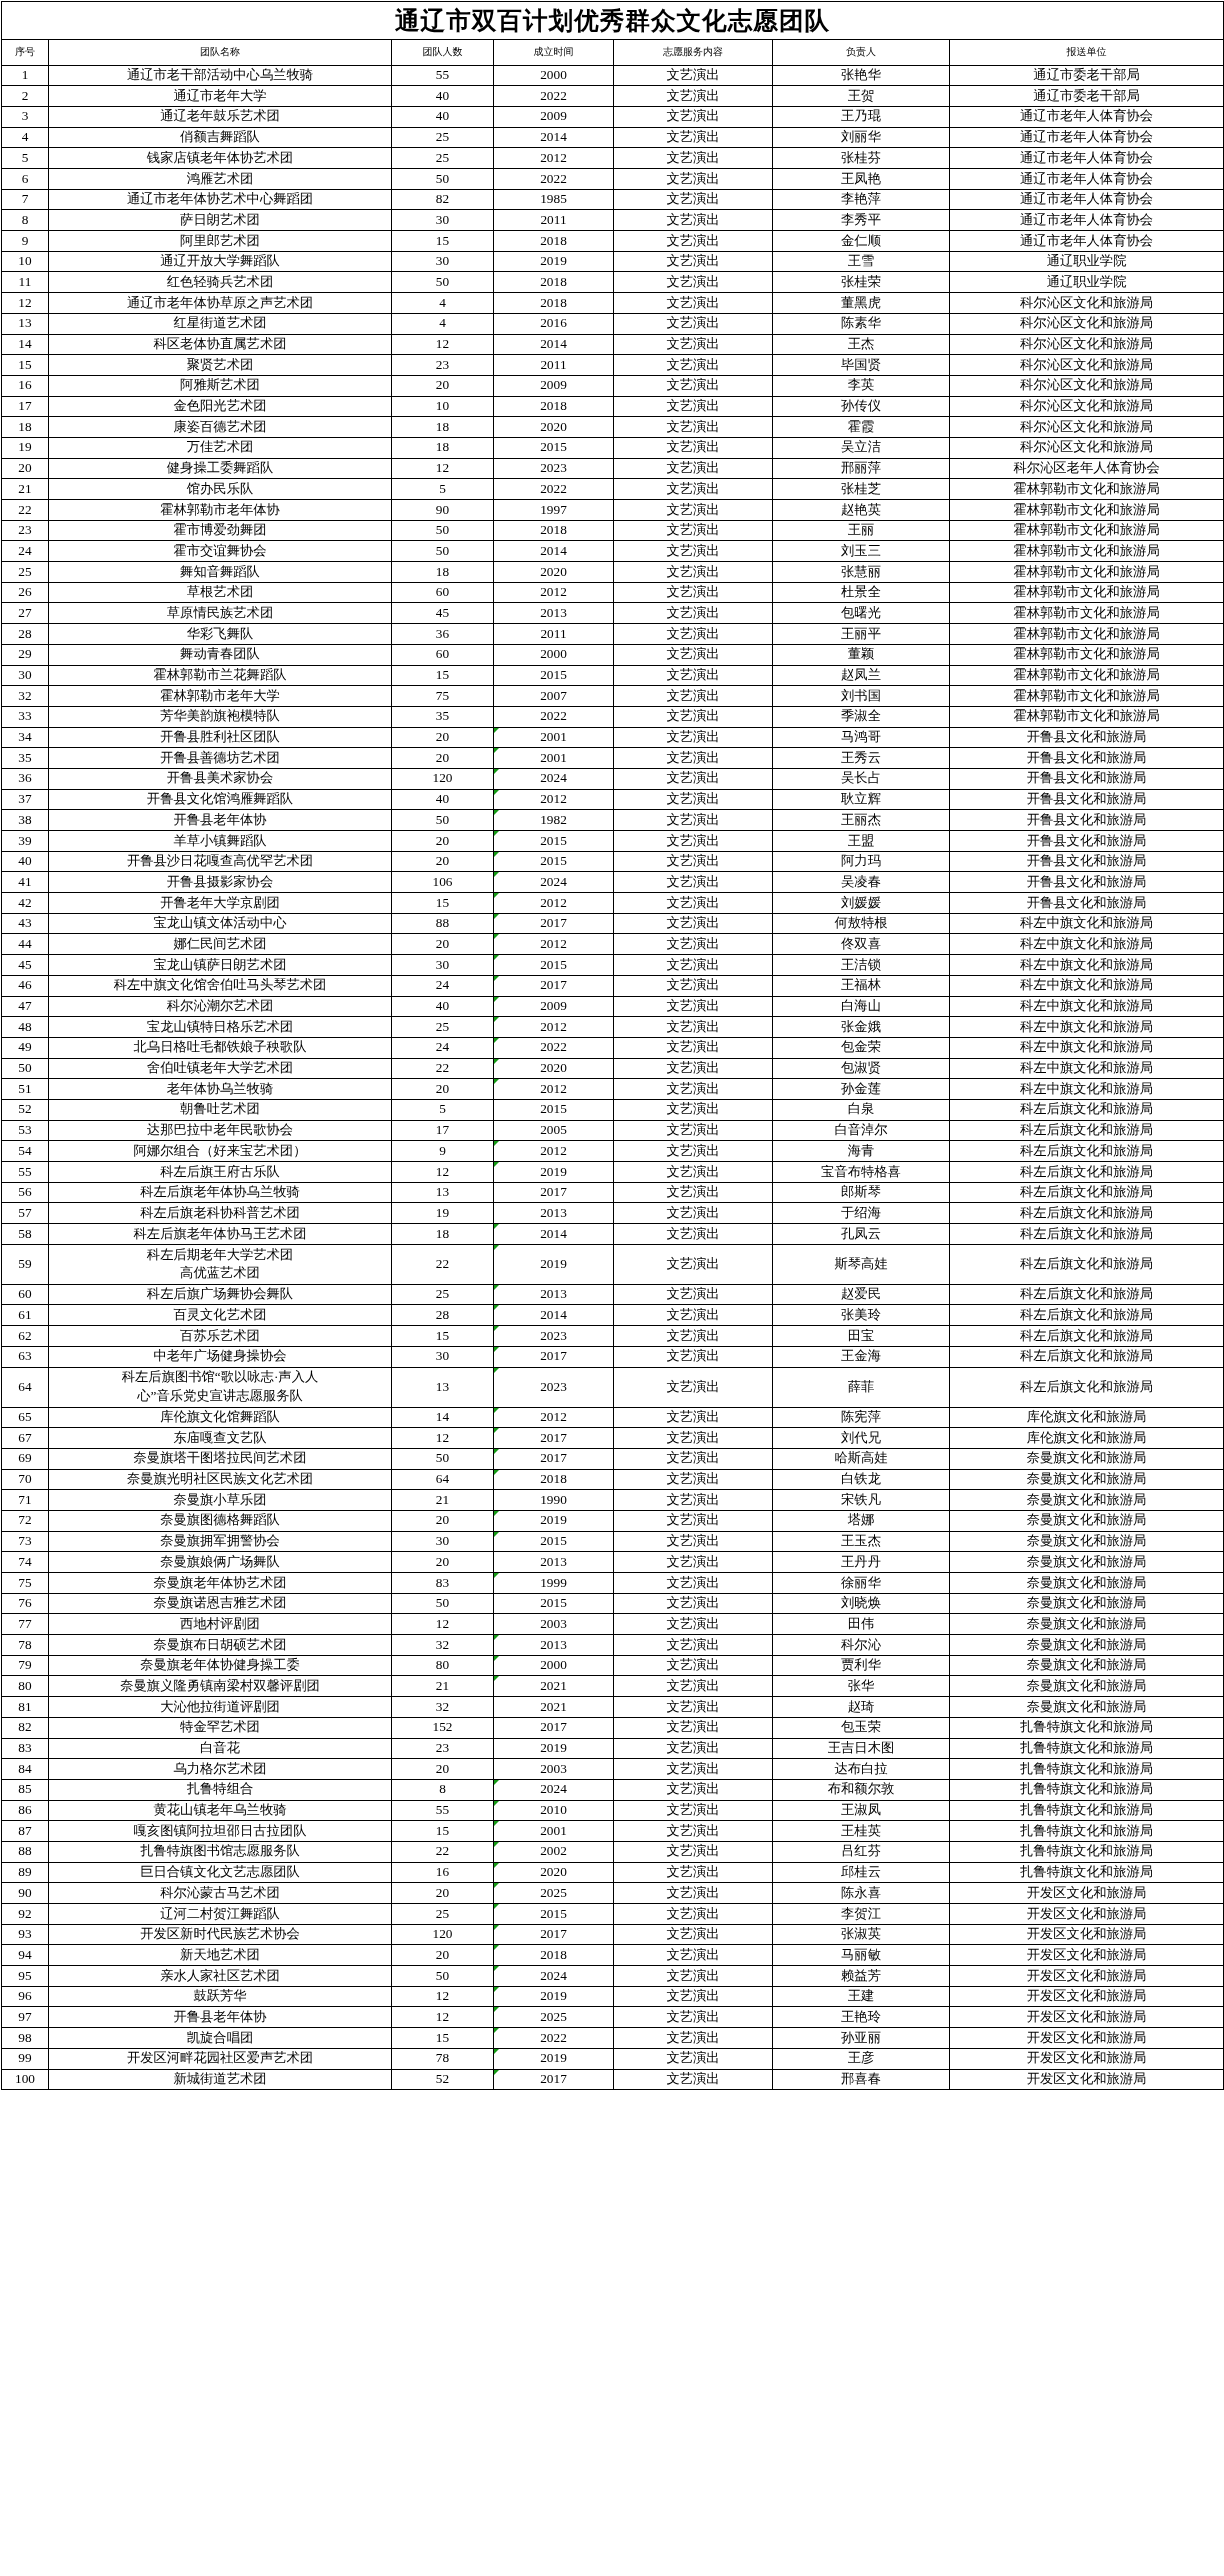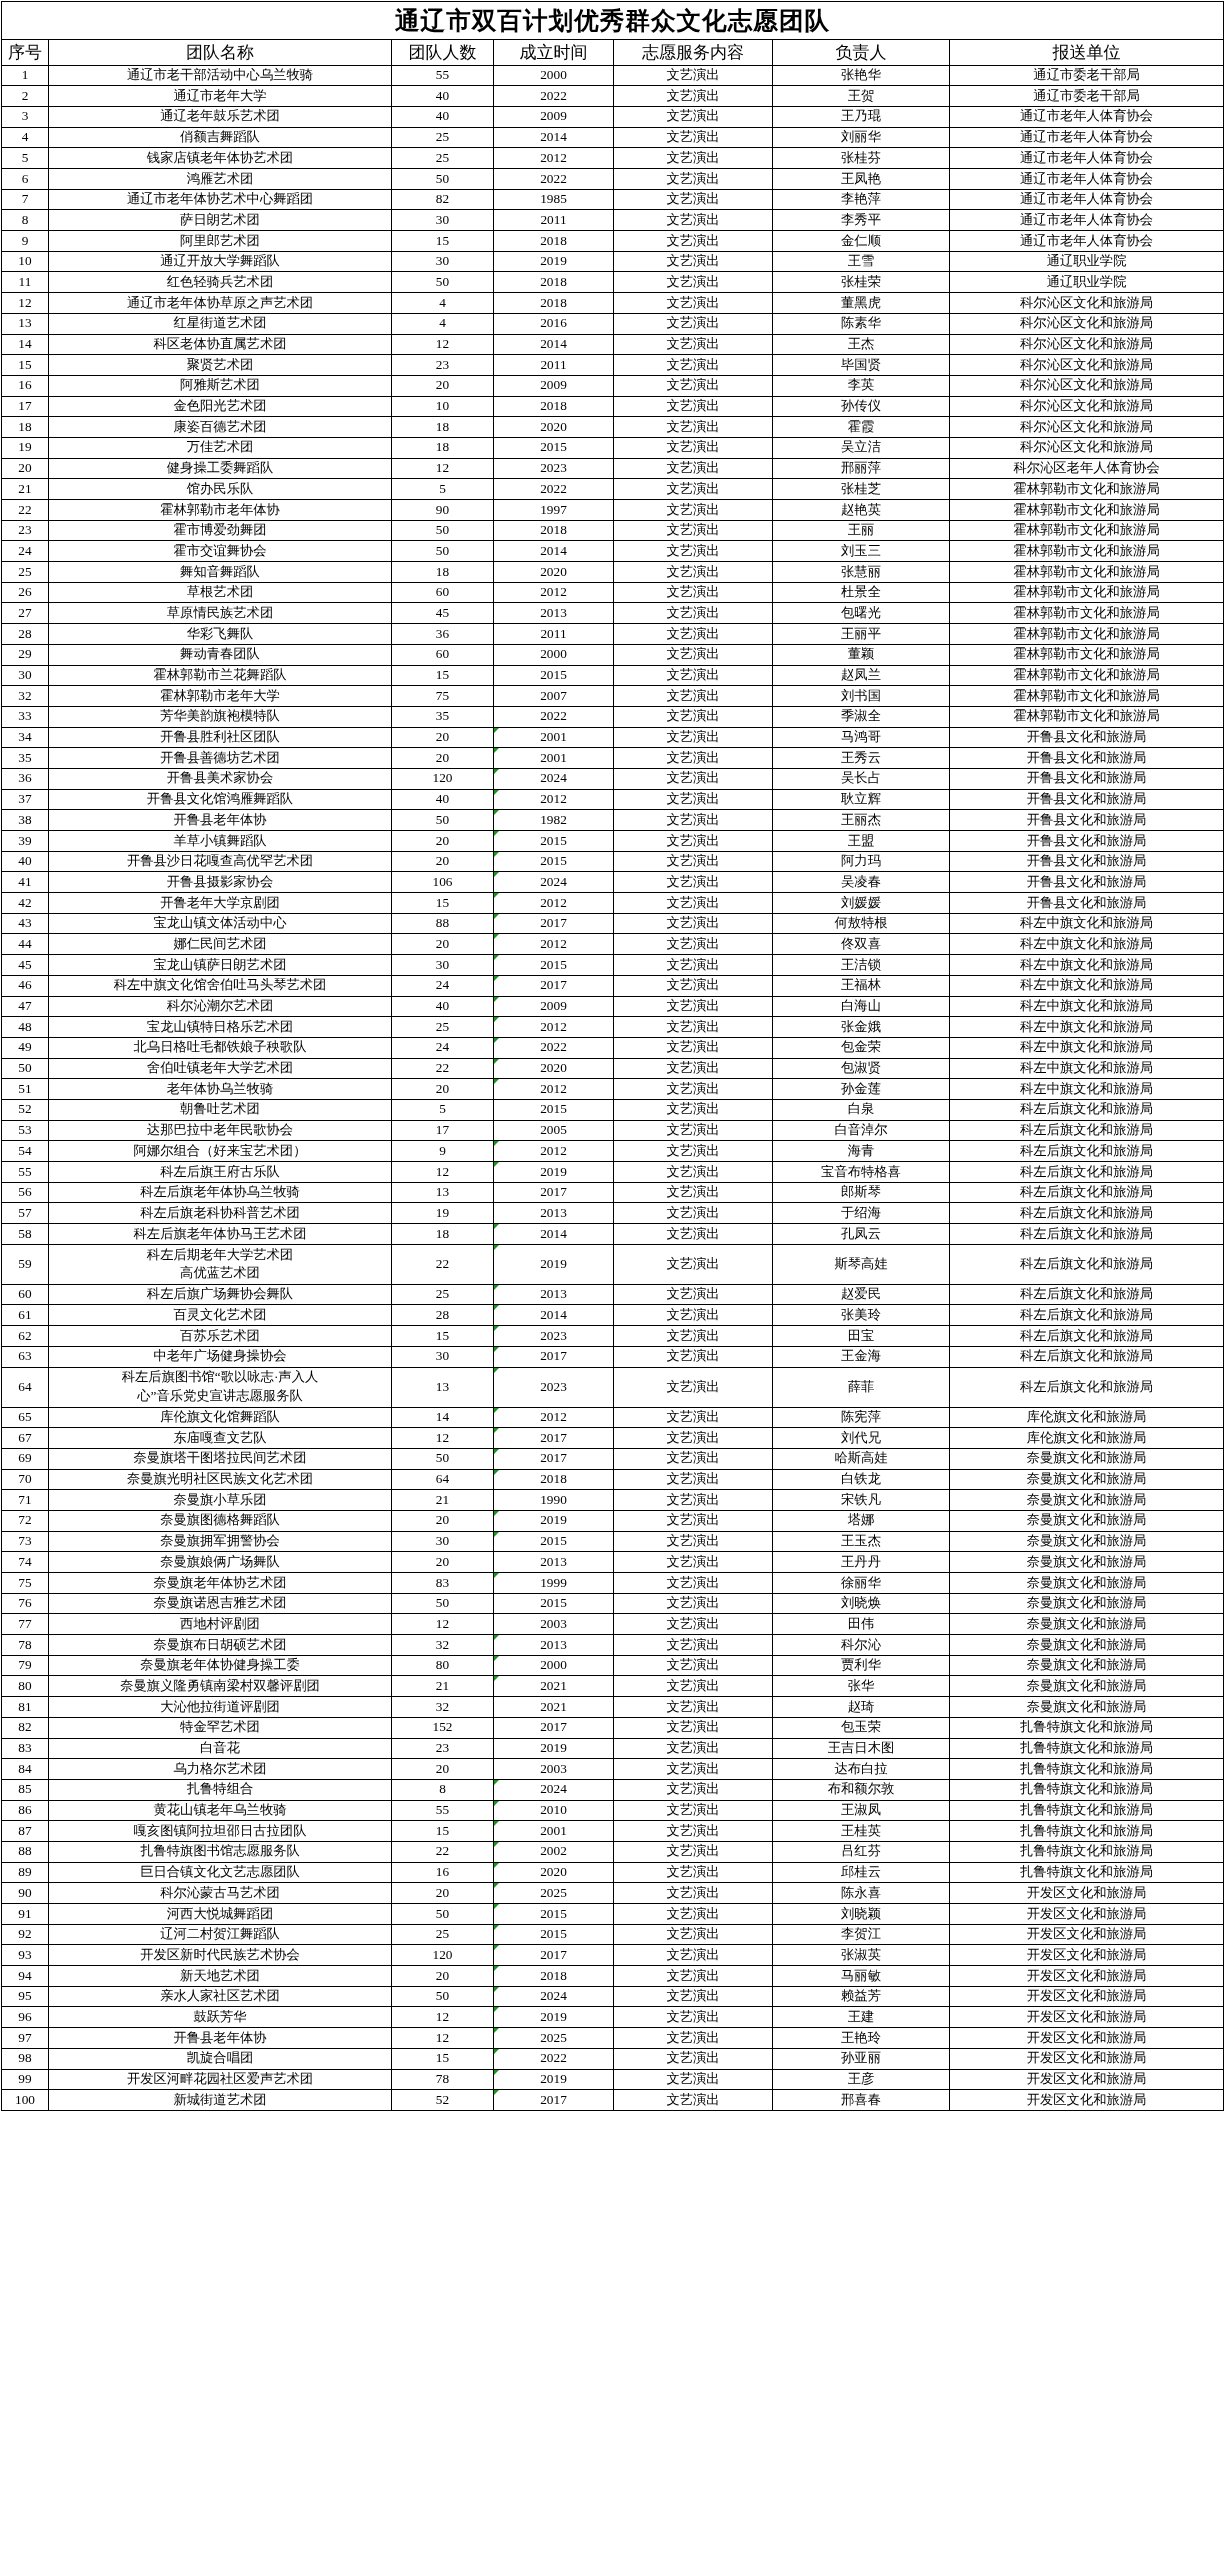--- a/index.html
+++ b/index.html
@@ -39,21 +39,21 @@
     height: 37px;
     font-size: 24.6px;
     font-weight: bold;
     letter-spacing: 1px;
     font-family: "Liberation Serif", "DejaVu Serif", serif;
   }
 
   
   tr.head-row td {
     height: 24.6px;
-    font-size: 17px;
+    font-size: 10px;
     font-family: Liberation Sans, sans-serif;
   }
 
   
   tr.data-row td {
     height: 19.7px;
     font-size: 13.3px;
     line-height: 18.7px;
   }
   tr.data-row.tall td {
@@ -896,29 +896,20 @@
         <tr class="data-row">
           <td class="c-seq">90</td>
           <td class="c-name">科尔沁蒙古马艺术团</td>
           <td class="c-num">20</td>
           <td class="c-year flagged">2025</td>
           <td class="c-serv">文艺演出</td>
           <td class="c-lead">陈永喜</td>
           <td class="c-unit">开发区文化和旅游局</td>
         </tr>
         <tr class="data-row">
-          <td class="c-seq">91</td>
-          <td class="c-name">河西大悦城舞蹈团</td>
-          <td class="c-num">50</td>
-          <td class="c-year flagged">2015</td>
-          <td class="c-serv">文艺演出</td>
-          <td class="c-lead">刘晓颖</td>
-          <td class="c-unit">开发区文化和旅游局</td>
-        </tr>
-        <tr class="data-row">
           <td class="c-seq">92</td>
           <td class="c-name">辽河二村贺江舞蹈队</td>
           <td class="c-num">25</td>
           <td class="c-year flagged">2015</td>
           <td class="c-serv">文艺演出</td>
           <td class="c-lead">李贺江</td>
           <td class="c-unit">开发区文化和旅游局</td>
         </tr>
         <tr class="data-row">
           <td class="c-seq">93</td>

